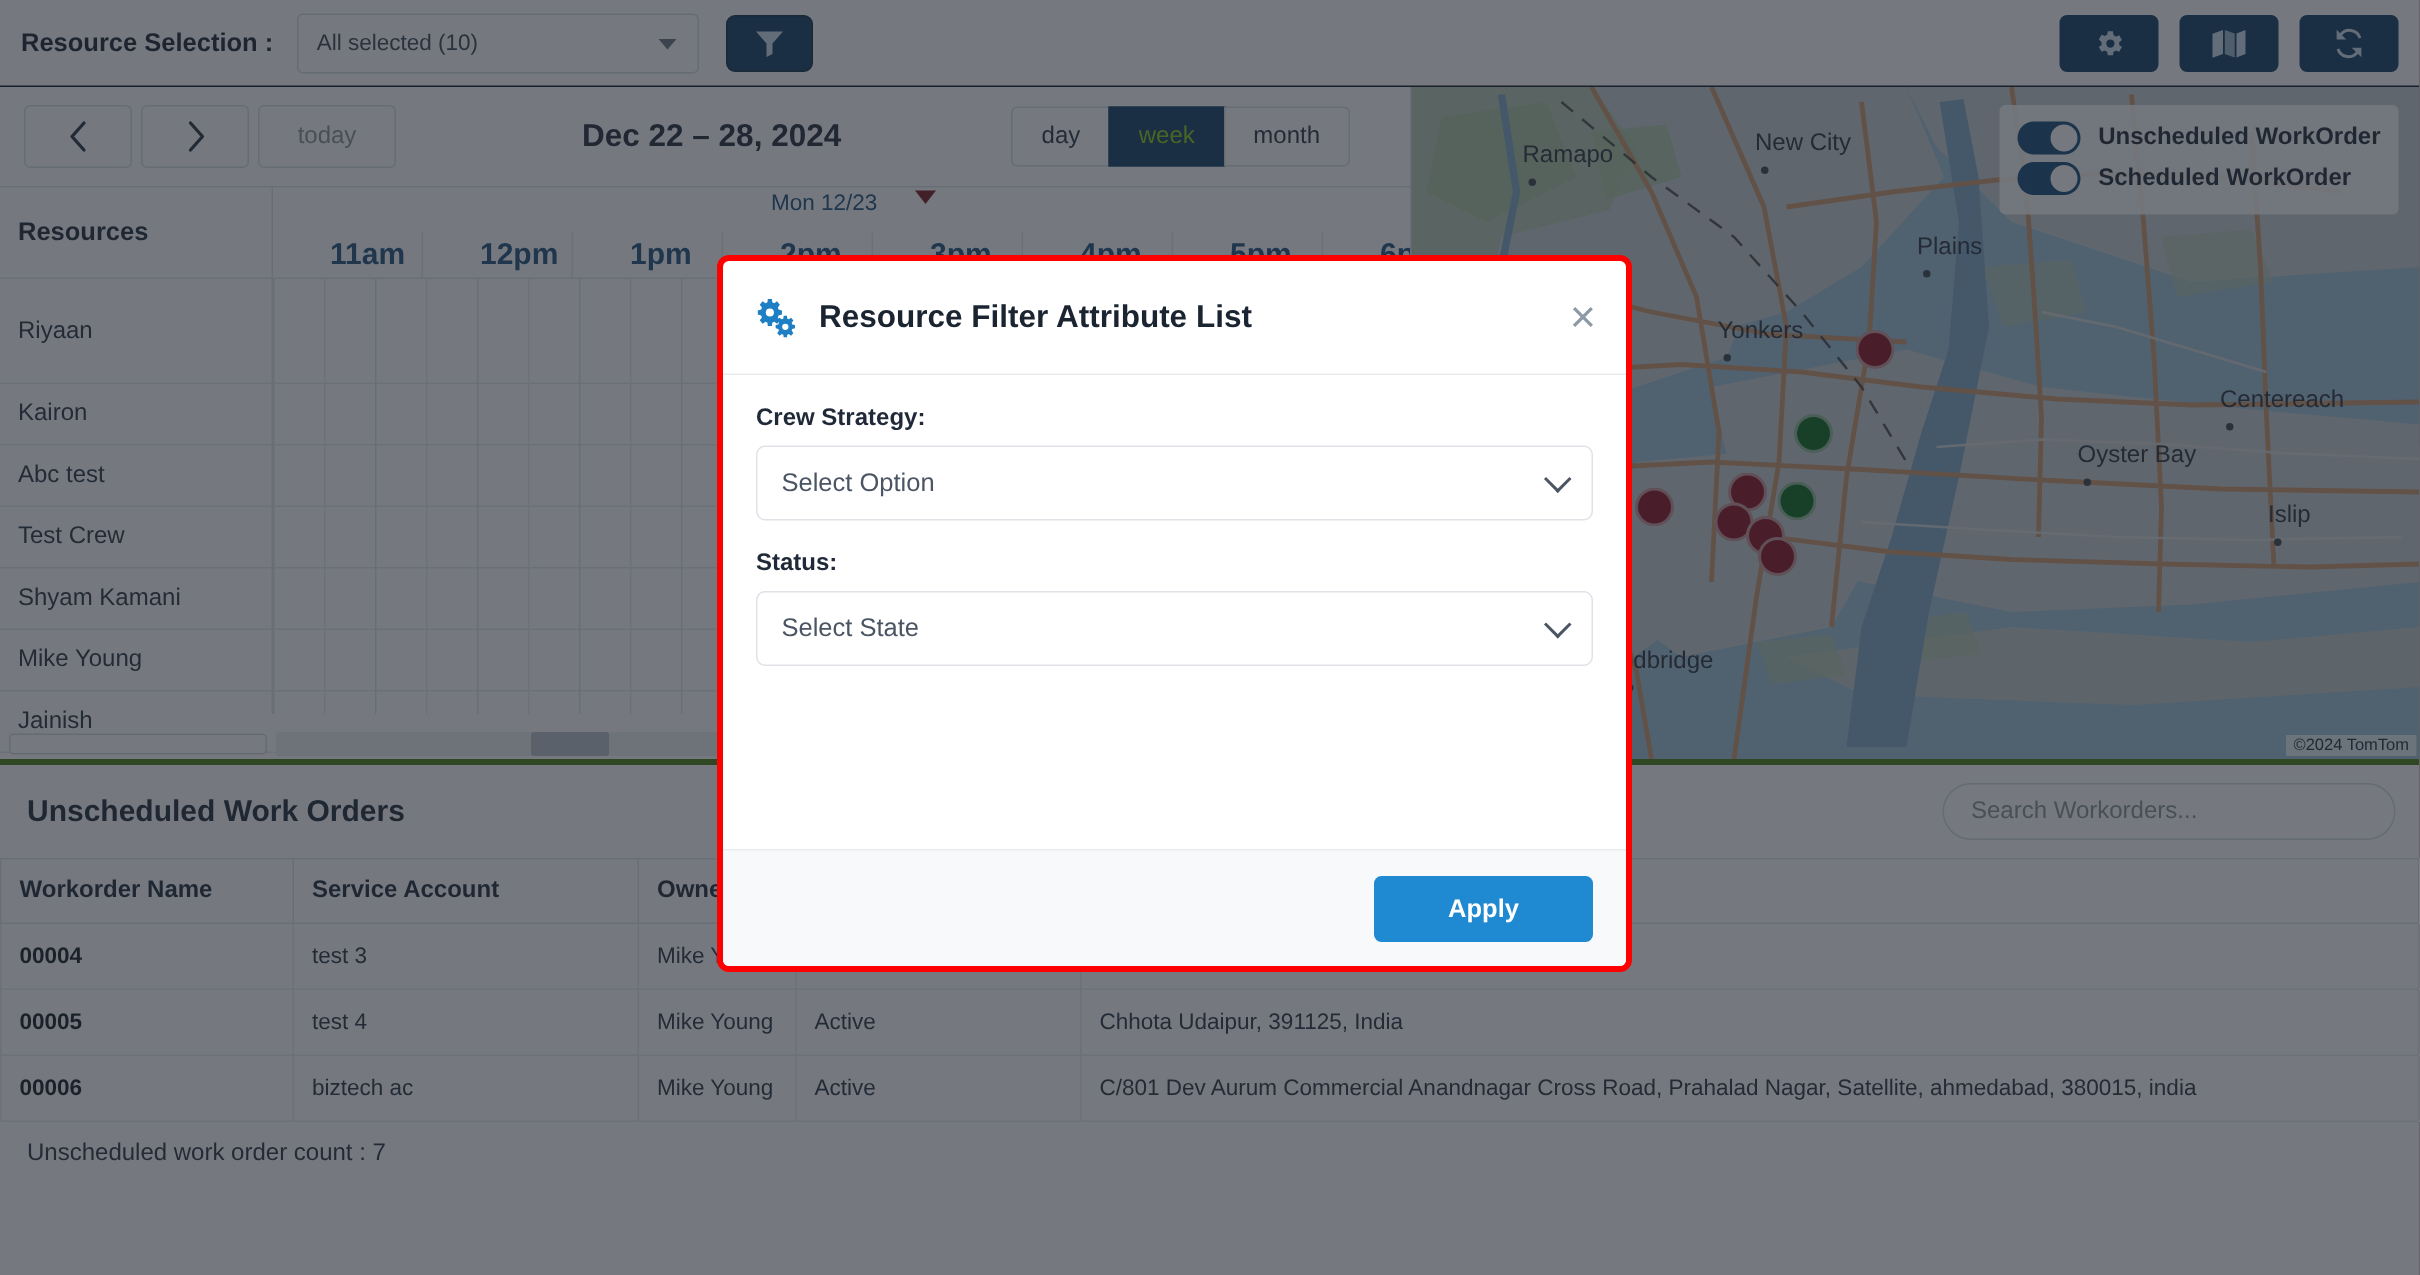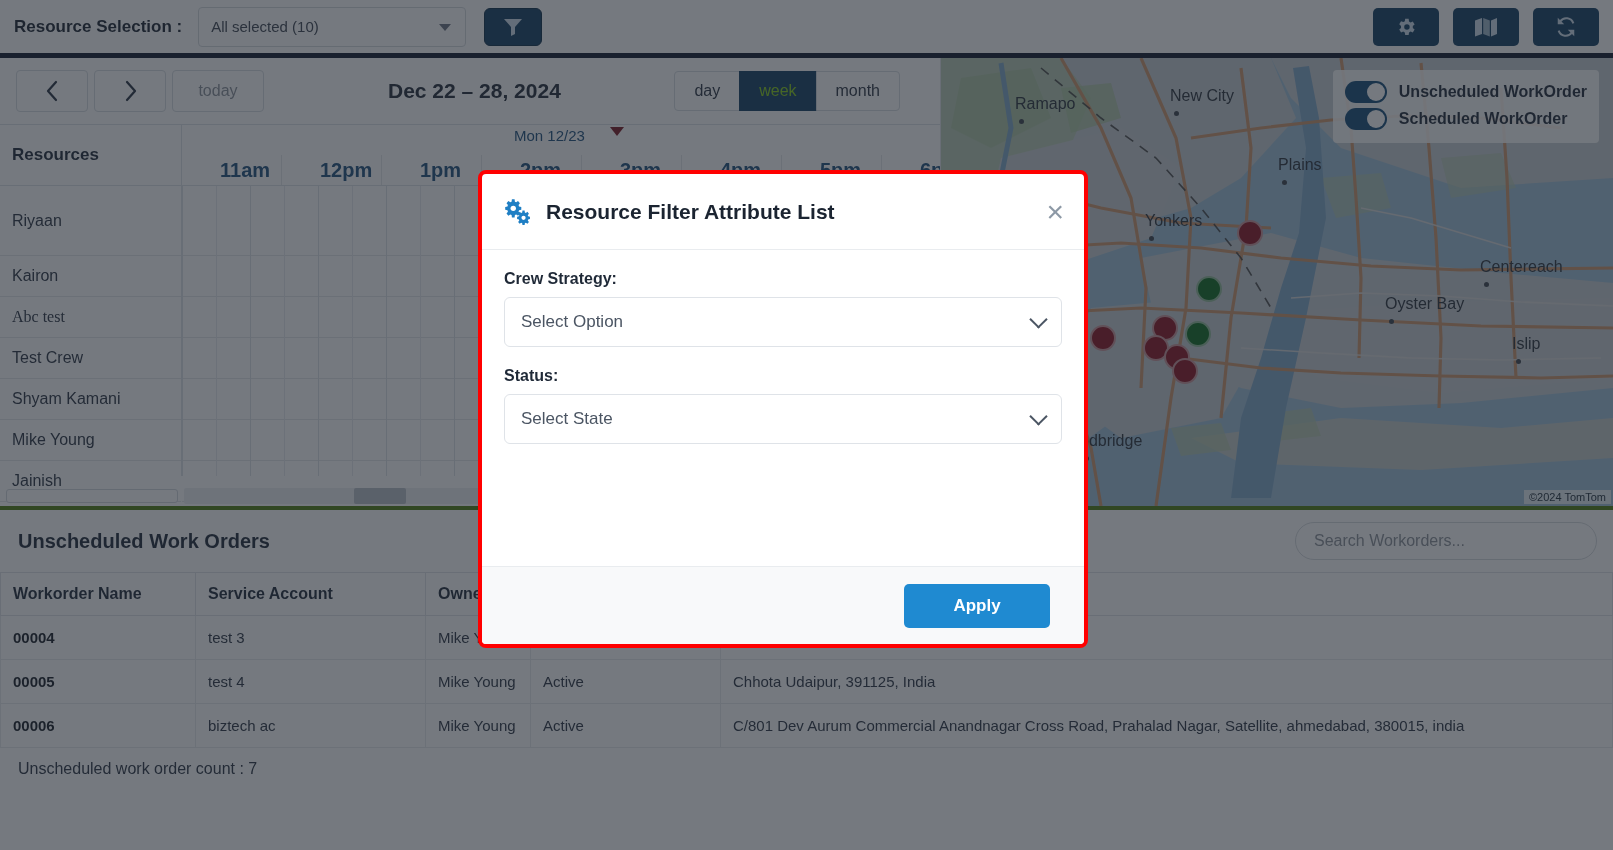--- a/index.html
+++ b/index.html
@@ -24,21 +24,21 @@
     z-index: 50;
     pointer-events: none;
   }
 
   
   .topbar {
     position: absolute; top:0; left:0; right:0; height: 58px;
     background: #ffffff;
     display: flex; align-items: center;
     padding: 0 14px;
-    border-bottom: 5px solid #0f172a;
+    border-bottom: 1px solid #0f172a;
   }
   .res-label {
     font-size: 17px; font-weight: bold; color:#1b2431;
     margin-right: 16px;
   }
   .res-select {
     width: 268px; height: 40px;
     border: 1px solid #d6dade; border-radius: 4px;
     background: #fff;
     display:flex; align-items:center;
@@ -299,21 +299,21 @@
     border-bottom: 2.5px solid #4b5563;
     transform: translateY(-70%) rotate(45deg);
   }
   .srch {
     position:absolute; right: 18px; top:50%; transform:translateY(-50%);
   }
   .modal-footer {
     height: 78px; border-top:1px solid #e9ecef;
     background:#f8f9fa;
     display:flex; align-items:center; justify-content:flex-end;
-    padding-right: 34px;
+    padding-right: 22px;
   }
   .apply-btn {
     width: 146px; height: 44px; border-radius: 5px;
     background:#1f8ad1; color:#fff;
     font-size: 17px; font-weight:bold;
     display:flex;align-items:center;justify-content:center;
   }
   .gear-icon-wrap { width:30px; height:26px; position:relative; flex:none; }
 </style>
 </head>
@@ -399,21 +399,21 @@
               <div class="hourcell">7pm</div>
               <div class="hourcell">8pm</div>
             </div>
         </div>
       </div>
 
       <div class="grid-body">
         <div class="res-col" id="rescol">
             <div class="res-row" style="height: 70px;">Riyaan</div>
             <div class="res-row" style="height: 41px;">Kairon</div>
-            <div class="res-row" style="height: 41px; font-family: Liberation Serif, serif;">Abc test</div>
+            <div class="res-row" style="height: 41px;">Abc test</div>
             <div class="res-row" style="height: 41px;">Test Crew</div>
             <div class="res-row" style="height: 41px;">Shyam Kamani</div>
             <div class="res-row" style="height: 41px;">Mike Young</div>
             <div class="res-row" style="height: 41px;">Jainish</div>
           </div>
         <div class="slot-col" id="slotcol">
             <div class="slot-row" style="height: 70px;"></div>
             <div class="slot-row" style="height: 41px;"></div>
             <div class="slot-row" style="height: 41px;"></div>
             <div class="slot-row" style="height: 41px;"></div>

